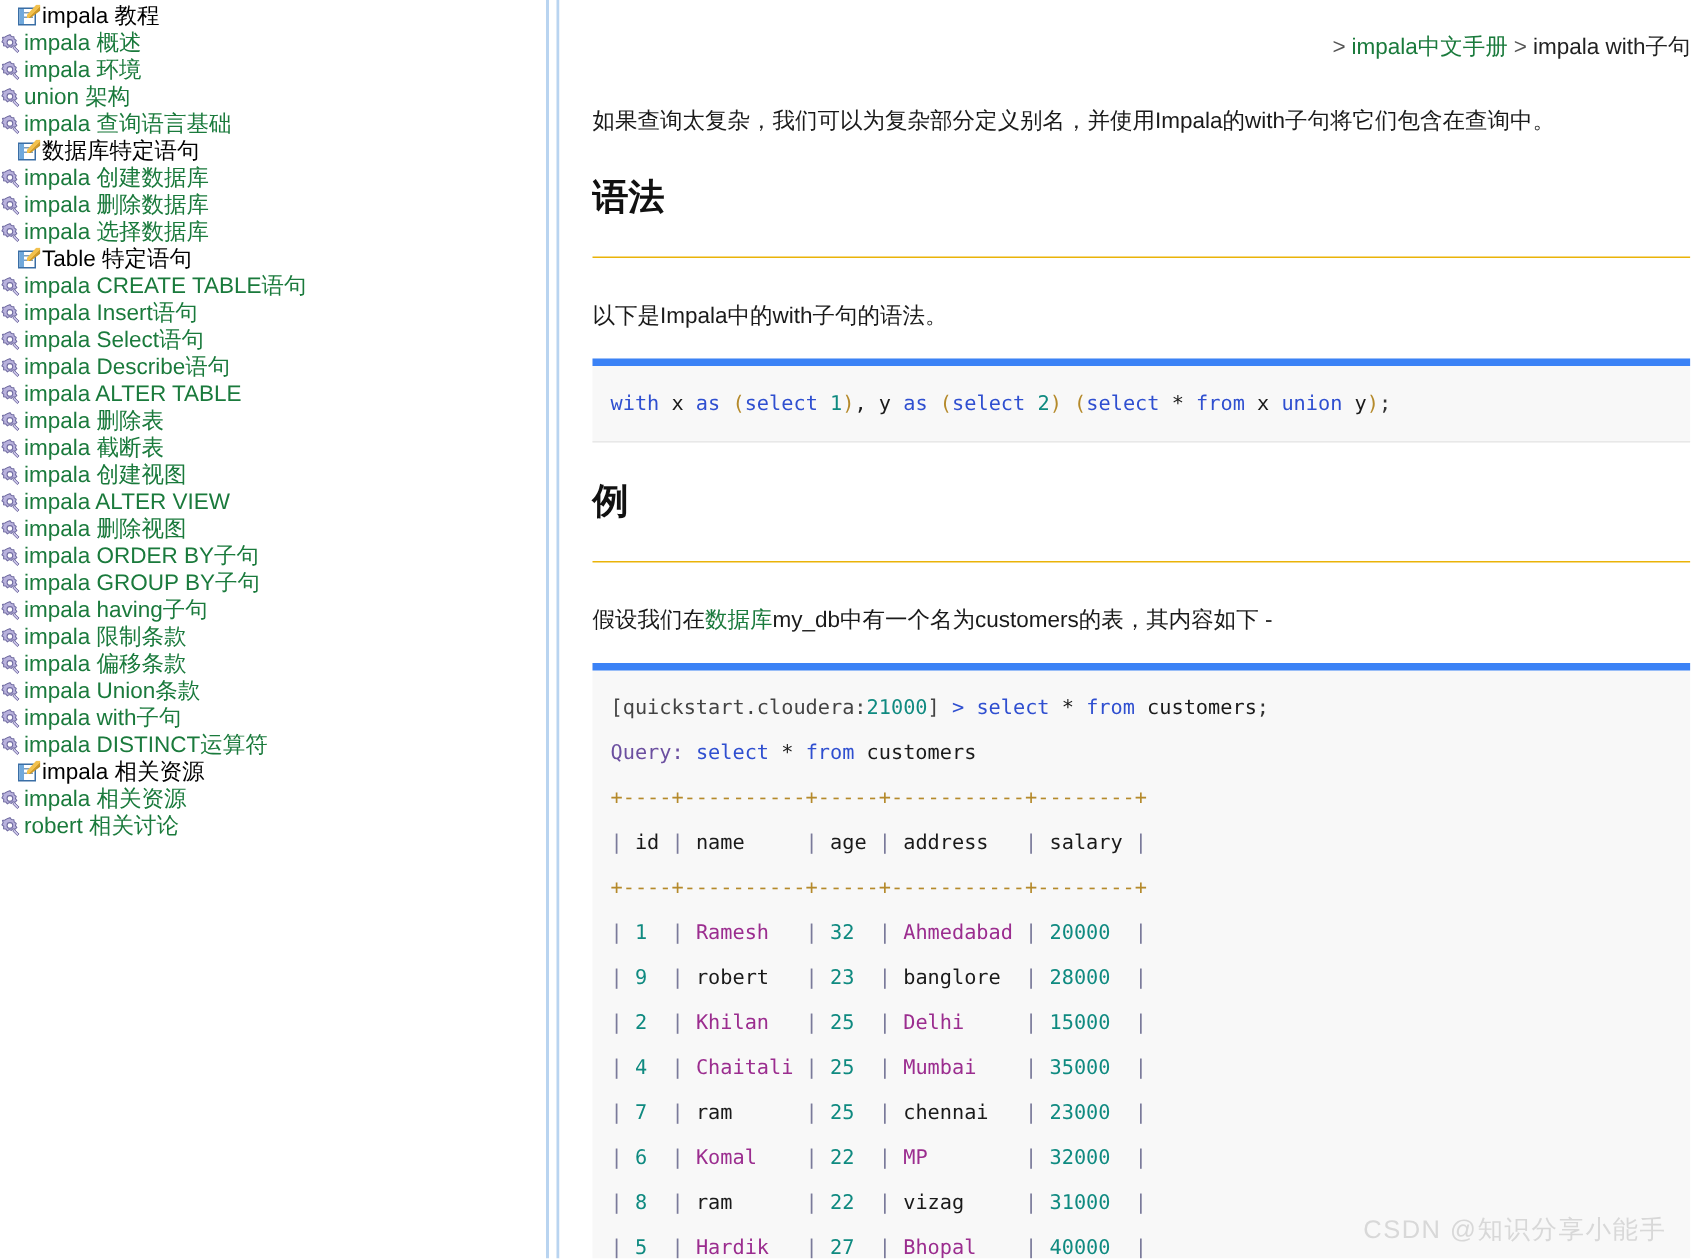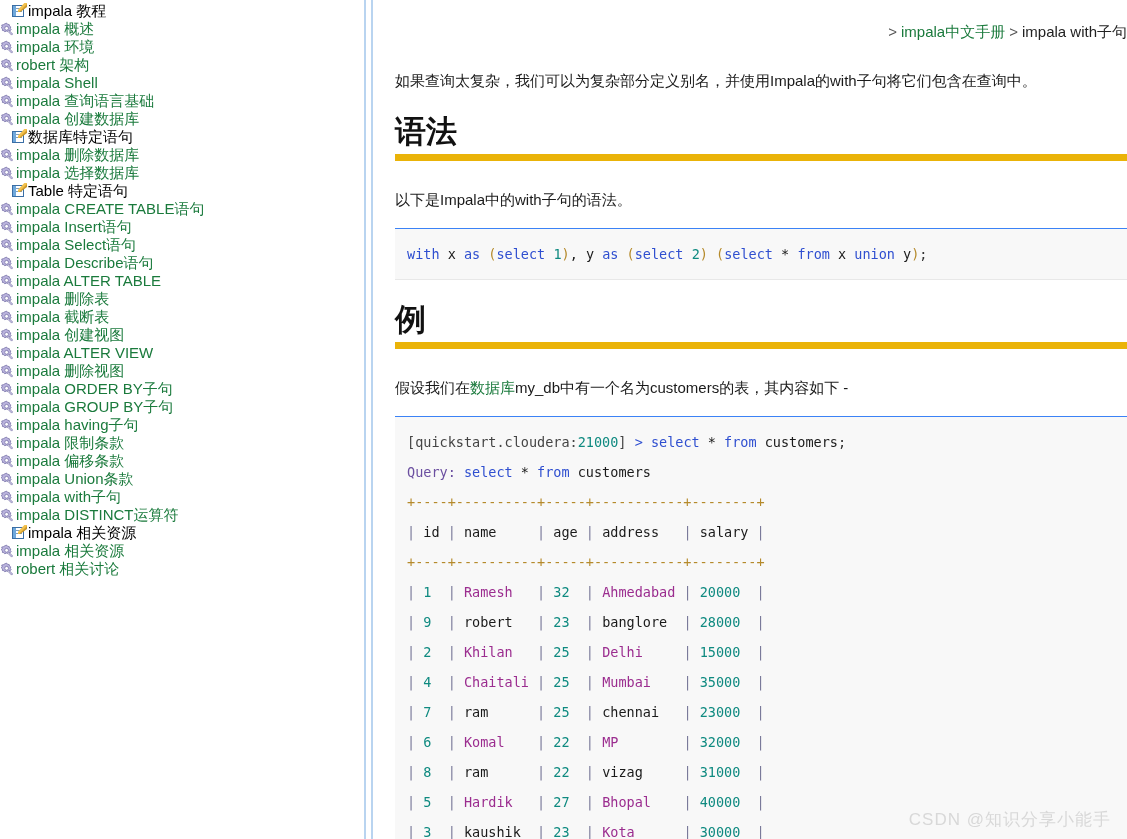--- a/index.html
+++ b/index.html
@@ -141,32 +141,32 @@
   .para {
     font-size: 15px;
     color: #1a1a1a;
     line-height: 22px;
     margin-top: 28px;
     margin-bottom: 0;
   }
   .para .inline-link { color: #1a7a3c; }
 
   h2.section {
-    font-size: 31px;
+    font-size: 24px;
     font-weight: bold;
     color: #111111;
     margin: 26px 0 0 0;
-    padding-bottom: 8px;
-    border-bottom: 7px solid #eab308;
+    padding-bottom: 25px;
+    border-bottom: 1px solid #eab308;
     line-height: 28px;
   }
 
   .codeblock {
     background: #f8f8f8;
-    border-top: 1px solid #3b82f6;
+    border-top: 5px solid #3b82f6;
     border-bottom: 1px solid #e8e8e8;
     margin-top: 17px;
     margin-left: 0px;
     margin-right: 0px;
     padding: 10px 0px 10px 12px;
     font-family: "DejaVu Sans Mono", monospace;
     font-size: 13.5px;
     line-height: 30px;
     color: #333333;
     white-space: pre;
@@ -239,77 +239,65 @@
       <div class="nav-item level-1">
         <span class="icon-gear">
           <svg width="14" height="14" viewBox="0 0 14 14">
             <g fill="#b9b2dd" stroke="#6f6aa0" stroke-width="0.7">
               <path d="M5.2 1.6l1.5-.5.9 1.3 1.6.1.3 1.5 1.3.9-.5 1.5.9 1.3-1.1 1.1-1.4-.3-1.1 1.1-1.4-.6-1.3.9-1-1.2-1.5-.2.1-1.6-1.2-1 .8-1.4-.4-1.5 1.6-.3z"></path>
               <circle cx="6.6" cy="6.3" r="1.9" fill="#ffffff" stroke="#6f6aa0" stroke-width="0.7"></circle>
             </g>
             <path d="M9.6 8.9l3.1 3.1-1.1 1.1-3.1-3.1z" fill="#c9c3e6" stroke="#6f6aa0" stroke-width="0.6"></path>
           </svg>
         </span>
-        <span class="nav-label">robert 架构</span>
-      </div>
-      <div class="nav-item level-1">
-        <span class="icon-gear">
-          <svg width="14" height="14" viewBox="0 0 14 14">
-            <g fill="#b9b2dd" stroke="#6f6aa0" stroke-width="0.7">
-              <path d="M5.2 1.6l1.5-.5.9 1.3 1.6.1.3 1.5 1.3.9-.5 1.5.9 1.3-1.1 1.1-1.4-.3-1.1 1.1-1.4-.6-1.3.9-1-1.2-1.5-.2.1-1.6-1.2-1 .8-1.4-.4-1.5 1.6-.3z"></path>
-              <circle cx="6.6" cy="6.3" r="1.9" fill="#ffffff" stroke="#6f6aa0" stroke-width="0.7"></circle>
-            </g>
-            <path d="M9.6 8.9l3.1 3.1-1.1 1.1-3.1-3.1z" fill="#c9c3e6" stroke="#6f6aa0" stroke-width="0.6"></path>
-          </svg>
-        </span>
-        <span class="nav-label">impala Shell</span>
+        <span class="nav-label">union 架构</span>
       </div>
       <div class="nav-item level-1">
         <span class="icon-gear">
           <svg width="14" height="14" viewBox="0 0 14 14">
             <g fill="#b9b2dd" stroke="#6f6aa0" stroke-width="0.7">
               <path d="M5.2 1.6l1.5-.5.9 1.3 1.6.1.3 1.5 1.3.9-.5 1.5.9 1.3-1.1 1.1-1.4-.3-1.1 1.1-1.4-.6-1.3.9-1-1.2-1.5-.2.1-1.6-1.2-1 .8-1.4-.4-1.5 1.6-.3z"></path>
               <circle cx="6.6" cy="6.3" r="1.9" fill="#ffffff" stroke="#6f6aa0" stroke-width="0.7"></circle>
             </g>
             <path d="M9.6 8.9l3.1 3.1-1.1 1.1-3.1-3.1z" fill="#c9c3e6" stroke="#6f6aa0" stroke-width="0.6"></path>
           </svg>
         </span>
         <span class="nav-label">impala 查询语言基础</span>
-      </div>
-      <div class="nav-item level-1">
-        <span class="icon-gear">
-          <svg width="14" height="14" viewBox="0 0 14 14">
-            <g fill="#b9b2dd" stroke="#6f6aa0" stroke-width="0.7">
-              <path d="M5.2 1.6l1.5-.5.9 1.3 1.6.1.3 1.5 1.3.9-.5 1.5.9 1.3-1.1 1.1-1.4-.3-1.1 1.1-1.4-.6-1.3.9-1-1.2-1.5-.2.1-1.6-1.2-1 .8-1.4-.4-1.5 1.6-.3z"></path>
-              <circle cx="6.6" cy="6.3" r="1.9" fill="#ffffff" stroke="#6f6aa0" stroke-width="0.7"></circle>
-            </g>
-            <path d="M9.6 8.9l3.1 3.1-1.1 1.1-3.1-3.1z" fill="#c9c3e6" stroke="#6f6aa0" stroke-width="0.6"></path>
-          </svg>
-        </span>
-        <span class="nav-label">impala 创建数据库</span>
       </div>
       <div class="nav-item level-0">
         <span class="icon-notepad">
           <span class="pad"></span>
           <span class="line1"></span>
           <span class="line2"></span>
           <span class="pencil"></span>
         </span>
         <span class="nav-label">数据库特定语句</span>
       </div>
       <div class="nav-item level-1">
         <span class="icon-gear">
           <svg width="14" height="14" viewBox="0 0 14 14">
             <g fill="#b9b2dd" stroke="#6f6aa0" stroke-width="0.7">
               <path d="M5.2 1.6l1.5-.5.9 1.3 1.6.1.3 1.5 1.3.9-.5 1.5.9 1.3-1.1 1.1-1.4-.3-1.1 1.1-1.4-.6-1.3.9-1-1.2-1.5-.2.1-1.6-1.2-1 .8-1.4-.4-1.5 1.6-.3z"></path>
               <circle cx="6.6" cy="6.3" r="1.9" fill="#ffffff" stroke="#6f6aa0" stroke-width="0.7"></circle>
             </g>
             <path d="M9.6 8.9l3.1 3.1-1.1 1.1-3.1-3.1z" fill="#c9c3e6" stroke="#6f6aa0" stroke-width="0.6"></path>
           </svg>
         </span>
+        <span class="nav-label">impala 创建数据库</span>
+      </div>
+      <div class="nav-item level-1">
+        <span class="icon-gear">
+          <svg width="14" height="14" viewBox="0 0 14 14">
+            <g fill="#b9b2dd" stroke="#6f6aa0" stroke-width="0.7">
+              <path d="M5.2 1.6l1.5-.5.9 1.3 1.6.1.3 1.5 1.3.9-.5 1.5.9 1.3-1.1 1.1-1.4-.3-1.1 1.1-1.4-.6-1.3.9-1-1.2-1.5-.2.1-1.6-1.2-1 .8-1.4-.4-1.5 1.6-.3z"></path>
+              <circle cx="6.6" cy="6.3" r="1.9" fill="#ffffff" stroke="#6f6aa0" stroke-width="0.7"></circle>
+            </g>
+            <path d="M9.6 8.9l3.1 3.1-1.1 1.1-3.1-3.1z" fill="#c9c3e6" stroke="#6f6aa0" stroke-width="0.6"></path>
+          </svg>
+        </span>
         <span class="nav-label">impala 删除数据库</span>
       </div>
       <div class="nav-item level-1">
         <span class="icon-gear">
           <svg width="14" height="14" viewBox="0 0 14 14">
             <g fill="#b9b2dd" stroke="#6f6aa0" stroke-width="0.7">
               <path d="M5.2 1.6l1.5-.5.9 1.3 1.6.1.3 1.5 1.3.9-.5 1.5.9 1.3-1.1 1.1-1.4-.3-1.1 1.1-1.4-.6-1.3.9-1-1.2-1.5-.2.1-1.6-1.2-1 .8-1.4-.4-1.5 1.6-.3z"></path>
               <circle cx="6.6" cy="6.3" r="1.9" fill="#ffffff" stroke="#6f6aa0" stroke-width="0.7"></circle>
             </g>
             <path d="M9.6 8.9l3.1 3.1-1.1 1.1-3.1-3.1z" fill="#c9c3e6" stroke="#6f6aa0" stroke-width="0.6"></path>

